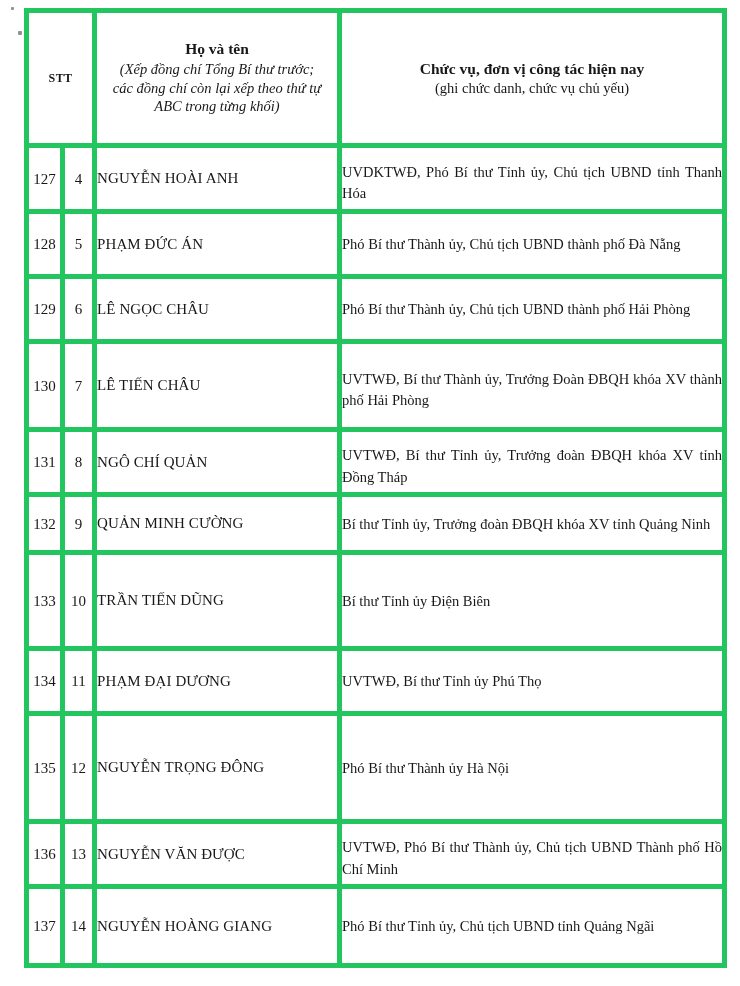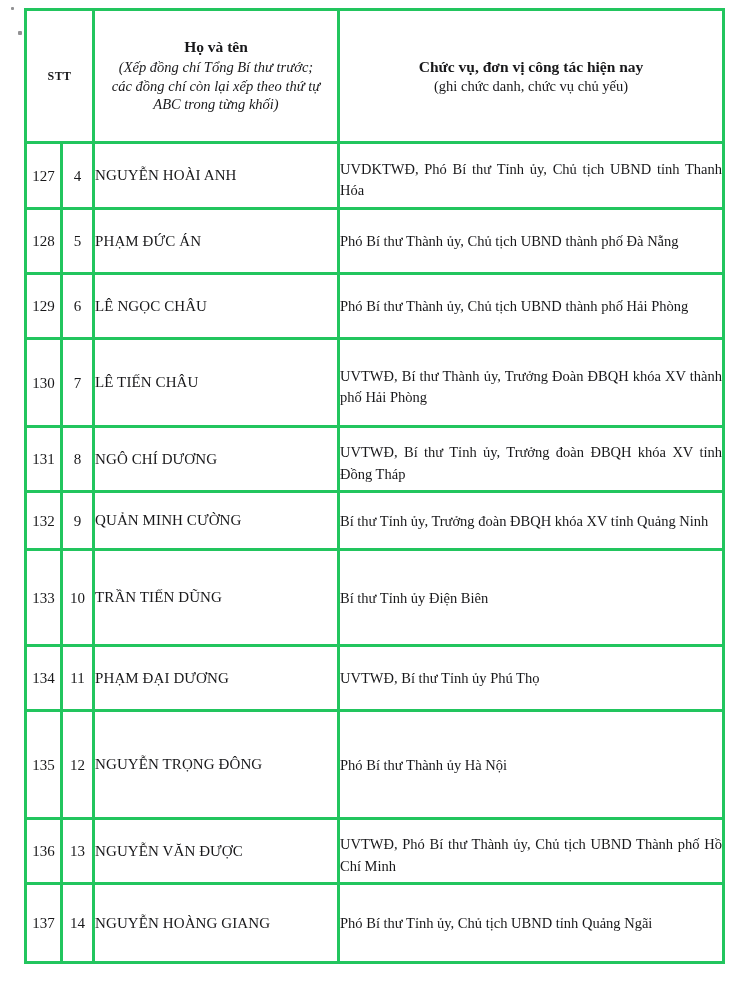--- a/index.html
+++ b/index.html
@@ -33,21 +33,21 @@
     width: 698px;
     height: 960px;
   }
 
   table.roster {
     width: 698px;
     border-collapse: collapse;
     table-layout: fixed;
   }
   table.roster td, table.roster th {
-    border: 3px solid #22c55e;
+    border: 5px solid #22c55e;
     padding: 0;
     vertical-align: middle;
   }
 
   
   col.c-stt   { width: 36px; }
   col.c-sub   { width: 32px; }
   col.c-name  { width: 245px; }
   col.c-role  { width: 385px; }
 
@@ -156,21 +156,21 @@
         </tr>
         <tr class="r-tall" style="height: 88px;">
           <td class="num">130</td>
           <td class="num">7</td>
           <td class="name">LÊ TIẾN CHÂU</td>
           <td class="role">UVTWĐ, Bí thư Thành ủy, Trưởng Đoàn ĐBQH khóa XV thành phố Hải Phòng</td>
         </tr>
         <tr class="r-tall" style="height: 65px;">
           <td class="num">131</td>
           <td class="num">8</td>
-          <td class="name">NGÔ CHÍ DƯƠNG</td>
+          <td class="name">NGÔ CHÍ QUẢN</td>
           <td class="role">UVTWĐ, Bí thư Tỉnh ủy, Trưởng đoàn ĐBQH khóa XV tỉnh Đồng Tháp</td>
         </tr>
         <tr class="r-short" style="height: 58px;">
           <td class="num">132</td>
           <td class="num">9</td>
           <td class="name">QUẢN MINH CƯỜNG</td>
           <td class="role">Bí thư Tỉnh ủy, Trưởng đoàn ĐBQH khóa XV tỉnh Quảng Ninh</td>
         </tr>
         <tr class="r-short" style="height: 96px;">
           <td class="num">133</td>

